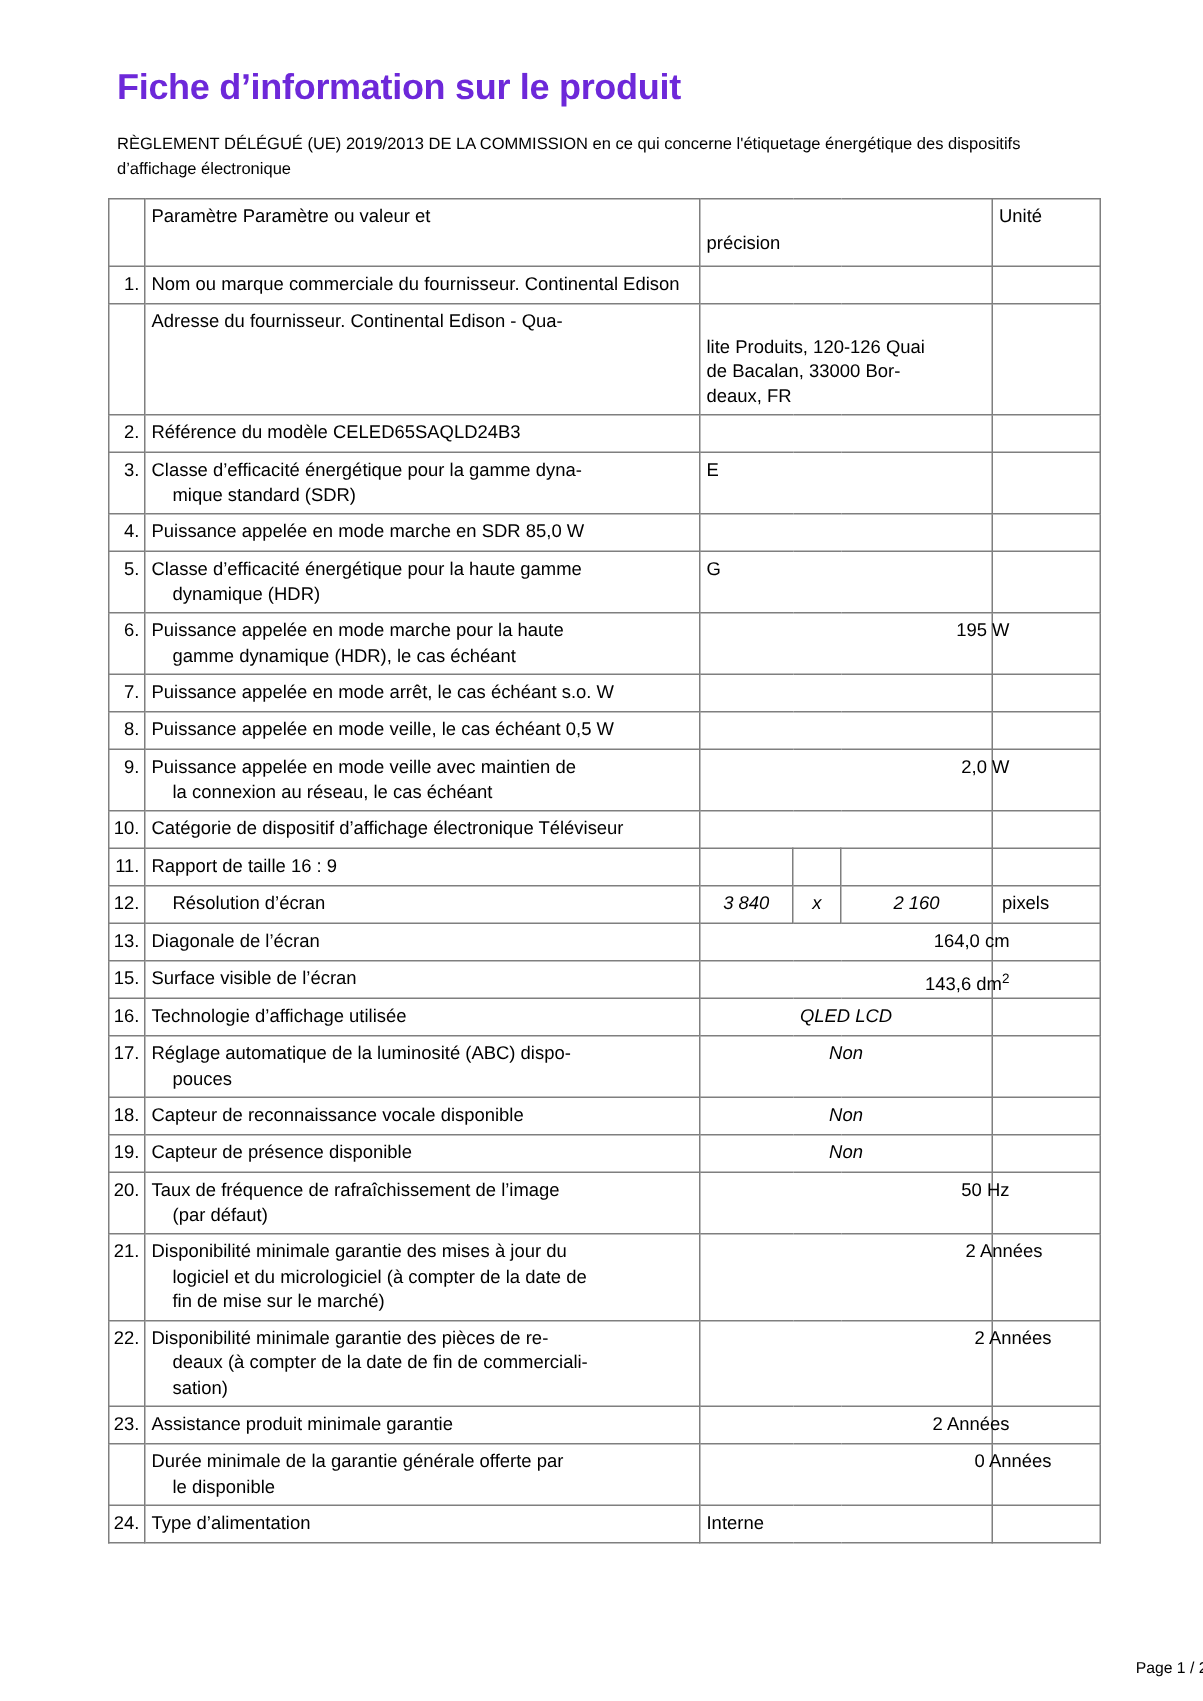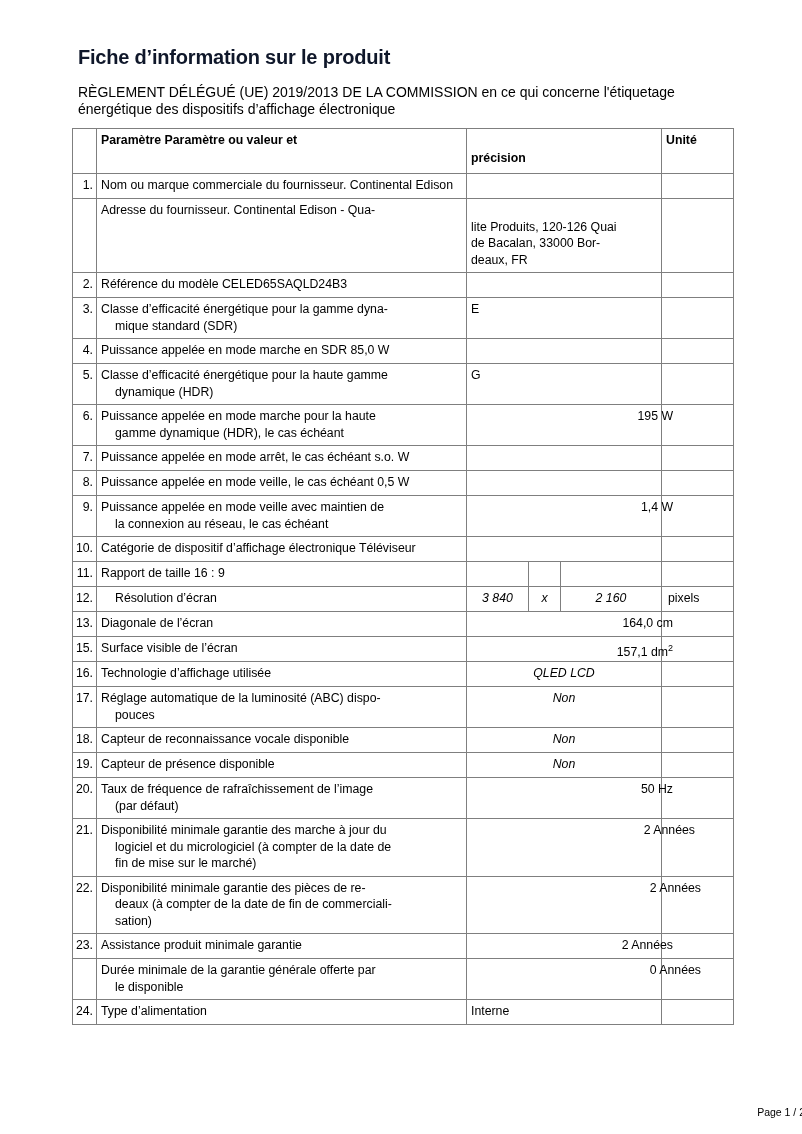--- a/index.html
+++ b/index.html
@@ -22,32 +22,32 @@
   }
   .content {
     position: absolute;
     left: 72px;
     top: 46px;
     width: 661px;
   }
 
   
   .doc-title {
-    font-size: 20px;
+    font-size: 24px;
     font-weight: bold;
-    color: #0f172a;
+    color: #6d28d9;
     letter-spacing: -0.2px;
     line-height: 1.1;
     margin: 0 0 16px 6px;
     white-space: nowrap;
   }
 
   
   .doc-subtitle {
-    font-size: 14px;
+    font-size: 11px;
     line-height: 17px;
     margin: 0 0 10px 6px;
     width: 640px;
   }
 
   
   table.spec {
     border-collapse: collapse;
     width: 661px;
     table-layout: fixed;
@@ -77,31 +77,31 @@
     padding: 3px 4px 4px 4px;
     line-height: 16.5px;
     min-height: 17px;
   }
   .num {
     padding: 3px 3px 4px 0;
     text-align: right;
     line-height: 16.5px;
     white-space: nowrap;
   }
-  .hdr .cell, .hdr .num { font-weight: bold; }
+  .hdr .cell, .hdr .num { font-weight: normal; }
   .hdr-tall { height: 44px; }
   .hdr-prec {
     position: relative;
     height: 44px;
   }
   .hdr-prec .cell {
     position: absolute;
     bottom: 2px;
     left: 0;
-    font-weight: bold;
+    font-weight: normal;
   }
 
   .val-center { text-align: center; font-style: italic; }
 
   
   .straddle {
     position: relative;
     overflow: visible;
   }
   .straddle .float {
@@ -326,21 +326,21 @@
               <div class="num">9.</div>
             </td>
           <td class="nowrapcell">
             <div class="cell">
               <span class="hang">Puissance appelée en mode veille avec maintien de</span>
               <span class="hang ind">la connexion au réseau, le cas échéant</span>
             </div>
           </td>
           <td colspan="3" class="straddle">
             <div class="cell">
-                <span class="float near">1,4 W</span>
+                <span class="float near">2,0 W</span>
               </div>
           </td>
           <td>
               <div class="cell"></div>
             </td>
         </tr>
 
         <tr>
           <td>
               <div class="num">10.</div>
@@ -418,21 +418,21 @@
 
         <tr>
           <td>
               <div class="num">15.</div>
             </td>
           <td class="nowrapcell">
               <div class="cell">Surface visible de l’écran</div>
             </td>
           <td colspan="3" class="straddle">
             <div class="cell">
-                <span class="float" style="right:-12px;"><span>157,1 dm</span><span class="sup">2</span></span>
+                <span class="float" style="right:-12px;"><span>143,6 dm</span><span class="sup">2</span></span>
               </div>
           </td>
           <td>
               <div class="cell"></div>
             </td>
         </tr>
 
         <tr>
           <td>
               <div class="num">16.</div>
@@ -515,21 +515,21 @@
               <div class="cell"></div>
             </td>
         </tr>
 
         <tr>
           <td>
               <div class="num">21.</div>
             </td>
           <td class="nowrapcell">
             <div class="cell">
-              <span class="hang">Disponibilité minimale garantie des marche à jour du</span>
+              <span class="hang">Disponibilité minimale garantie des mises à jour du</span>
               <span class="hang ind">logiciel et du micrologiciel (à compter de la date de</span>
               <span class="hang ind">fin de mise sur le marché)</span>
             </div>
           </td>
           <td colspan="3" class="straddle">
             <div class="cell">
                 <span class="float" style="right:-34px;">2 Années</span>
               </div>
           </td>
           <td>

